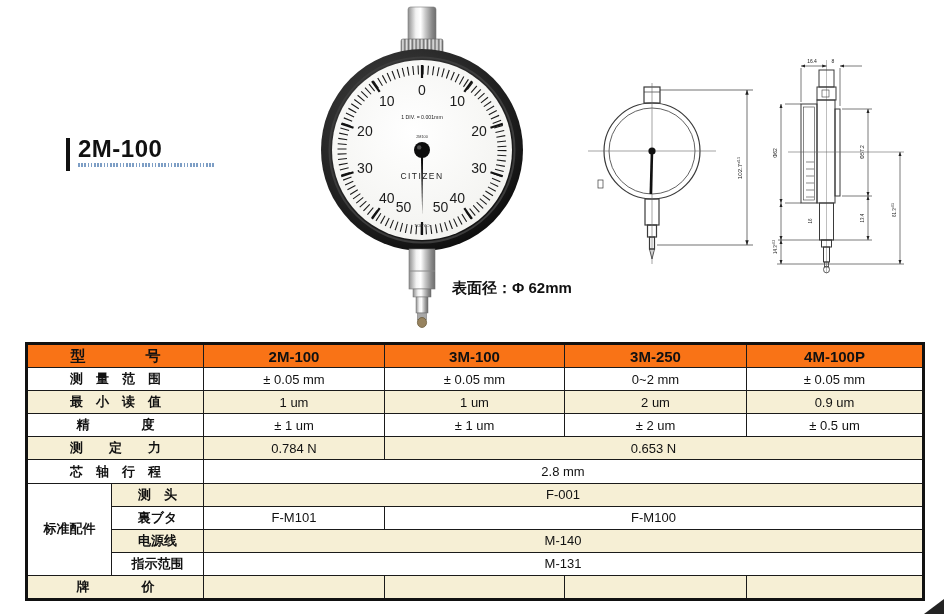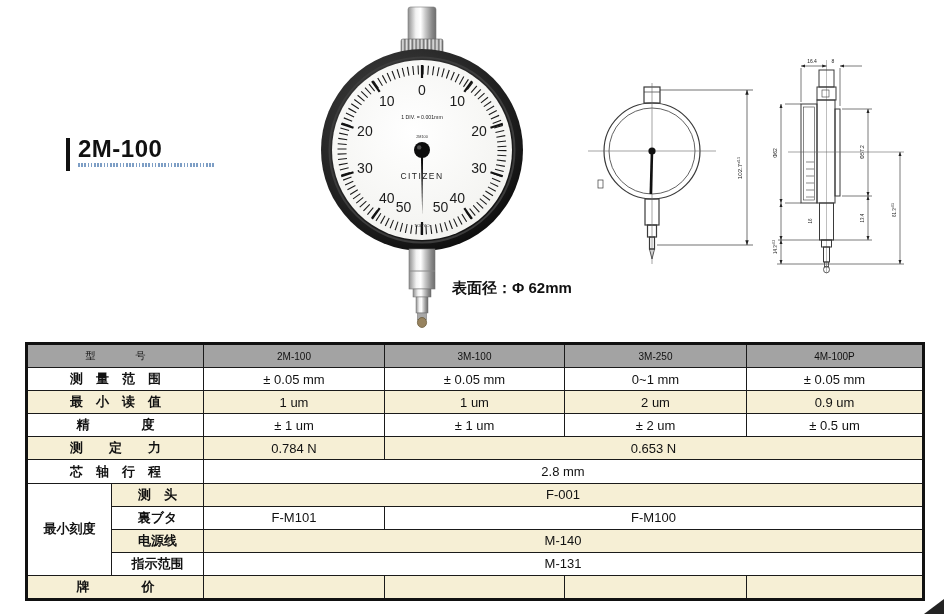--- a/index.html
+++ b/index.html
@@ -22,21 +22,21 @@
   .front-svg{position:absolute;left:578px;top:72px;}
   .side-svg{position:absolute;left:750px;top:40px;}
 
   
   .spec-table{position:absolute;left:25px;top:342px;border-collapse:collapse;
               width:897px;table-layout:fixed;}
   .spec-table td,.spec-table th{border:1.4px solid #1a1a1a;height:22.1px;padding:0;
               text-align:center;font-size:13px;vertical-align:middle;overflow:hidden;}
   .spec-table{border:3px solid #111;}
   .lbl{font-weight:bold;font-size:13.5px;white-space:pre;}
-  .hdr td{background:#a3a3a3;font-weight:normal;font-size:10px;}
+  .hdr td{background:#f97316;font-weight:bold;font-size:15px;}
   .cream{background:#f6efd5;}
   .white{background:#ffffff;padding-left:20px;}
   .shift-r{padding-left:170px;border-radius:11px;}
 
   .corner-mark{position:absolute;right:0;bottom:0;width:20px;height:15px;background:#232323;
                clip-path:polygon(100% 0,100% 100%,0 100%);}
   text{font-family:"Liberation Sans",sans-serif;}
 </style>
 </head>
 <body>
@@ -249,21 +249,21 @@
       <td colspan="2" class="lbl">型　　　　号</td>
       <td>2M-100</td>
       <td>3M-100</td>
       <td>3M-250</td>
       <td>4M-100P</td>
     </tr>
     <tr class="white">
       <td colspan="2" class="lbl">测　量　范　围</td>
       <td>± 0.05 mm</td>
       <td>± 0.05 mm</td>
-      <td>0~1 mm</td>
+      <td>0~2 mm</td>
       <td>± 0.05 mm</td>
     </tr>
     <tr class="cream">
       <td colspan="2" class="lbl">最　小　读　值</td>
       <td>1 um</td>
       <td>1 um</td>
       <td>2 um</td>
       <td>0.9 um</td>
     </tr>
     <tr class="white">
@@ -276,21 +276,21 @@
     <tr class="cream">
       <td colspan="2" class="lbl">测　　定　　力</td>
       <td>0.784 N</td>
       <td colspan="3">0.653 N</td>
     </tr>
     <tr class="white">
       <td colspan="2" class="lbl">芯　轴　行　程</td>
       <td colspan="4">2.8 mm</td>
     </tr>
     <tr class="cream">
-      <td rowspan="4" class="lbl white">最小刻度</td>
+      <td rowspan="4" class="lbl white">标准配件</td>
       <td class="lbl">测　头</td>
       <td colspan="4">F-001</td>
     </tr>
     <tr class="white">
       <td class="lbl">裏ブタ</td>
       <td>F-M101</td>
       <td colspan="3" class="shift-r">F-M100</td>
     </tr>
     <tr class="cream">
       <td class="lbl">电源线</td>

